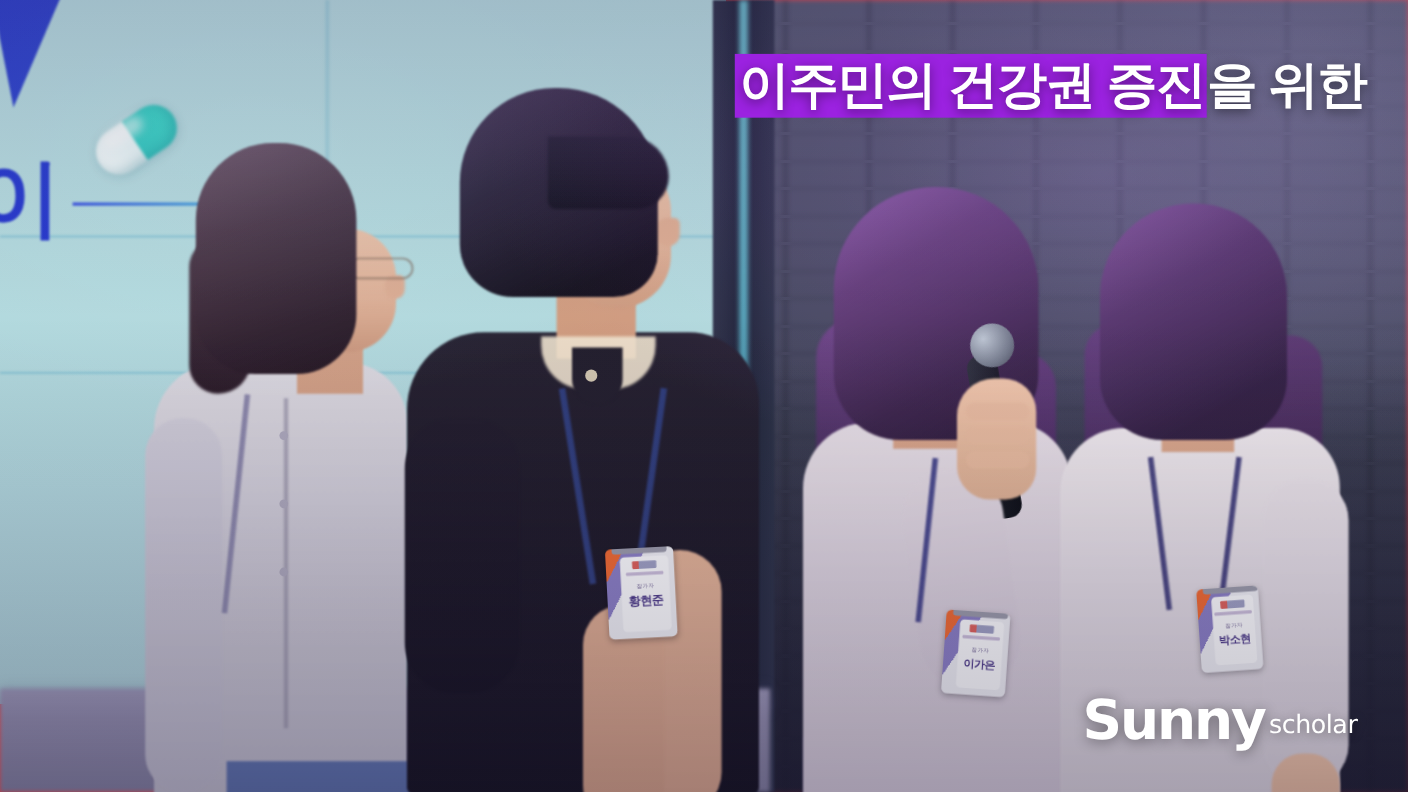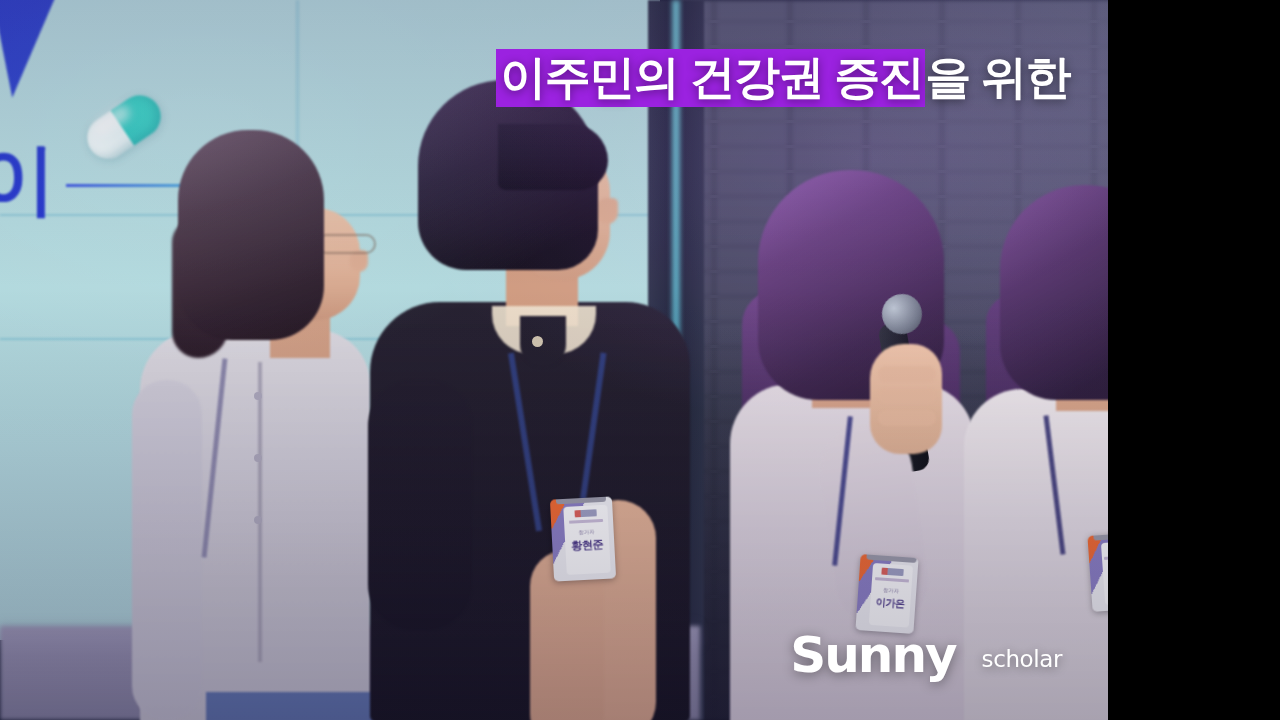--- a/index.html
+++ b/index.html
@@ -1,23 +1,23 @@
 <!DOCTYPE html>
 <html><head>
 <meta charset="utf-8">
 <style>
   * { margin:0; padding:0; box-sizing:border-box; }
   html,body { width:1280px; height:720px; overflow:hidden; background:#000; }
   body { font-family:"Liberation Sans", sans-serif; }
 
   #stage {
     position:relative;
-    width:1108px; height:720px;
+    width:1280px; height:720px;
     overflow:hidden;
-    background:#0f172a;
+    background:#ef4444;
   }
 
   
   .room {
     position:absolute; inset:0;
   }
   
   .brick-wall {
     position:absolute; left:680px; top:0; width:600px; height:720px;
     background:
@@ -499,21 +499,21 @@
     background:#9b22e0;
     color:#ffffff;
     padding:2px 2px 4px 4px;
     box-decoration-break:clone;
     -webkit-box-decoration-break:clone;
   }
 
   
   .logo-block {
     position:absolute; right:46px; bottom:42px;
-    display:flex; align-items:flex-end; gap:26px;
+    display:flex; align-items:flex-end; gap:4px;
     z-index:20;
   }
   .logo-sunny {
     font-size:50px; font-weight:700; color:#ffffff;
     letter-spacing:-2px; line-height:.92;
     font-family:"DejaVu Sans", sans-serif;
     text-shadow:0 2px 12px rgba(0,0,0,.40);
   }
   .logo-scholar {
     font-size:23px; font-weight:400; color:#ffffff;

